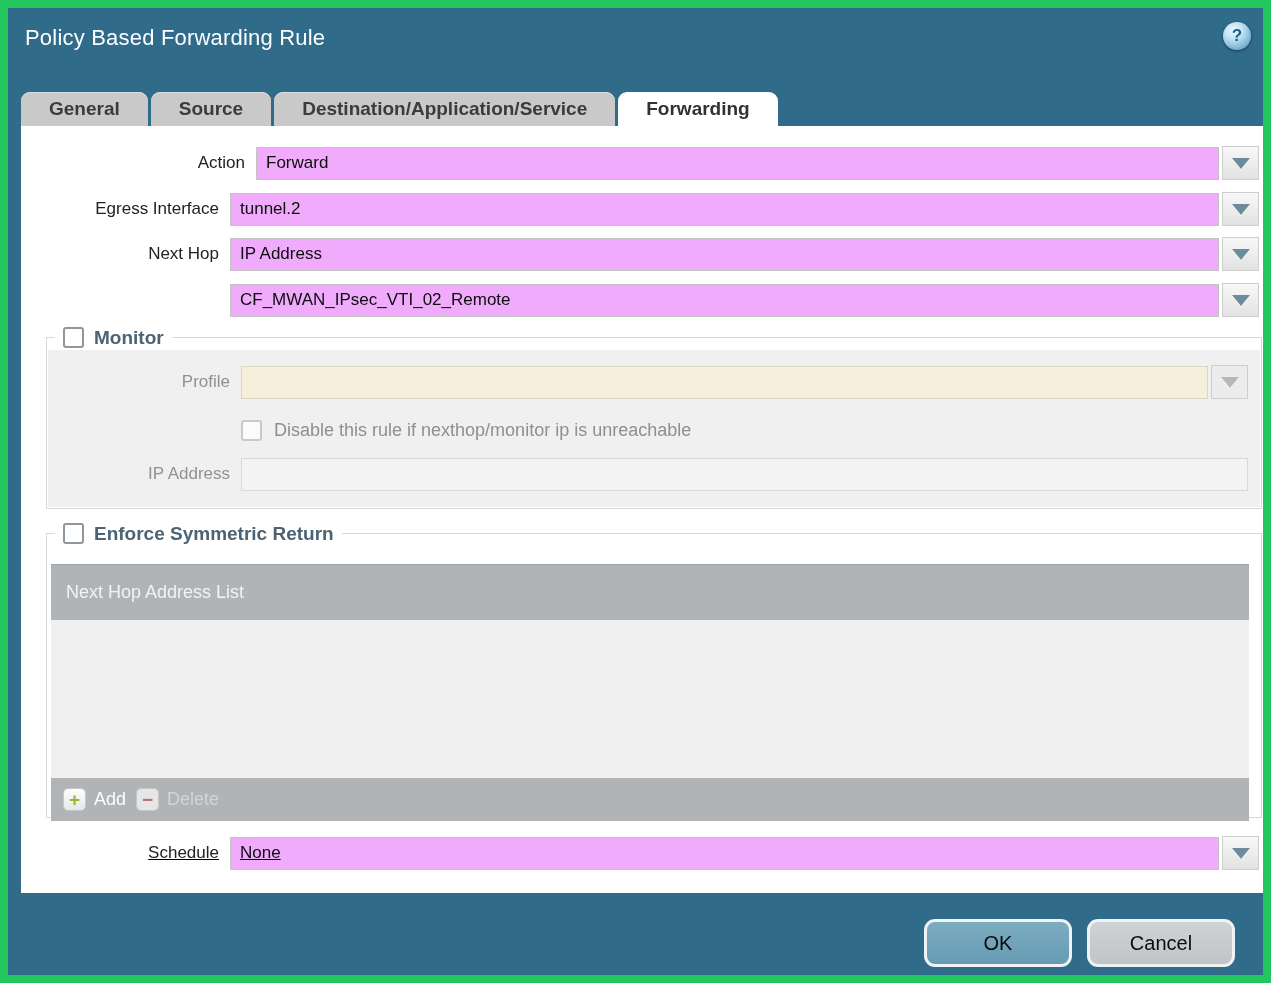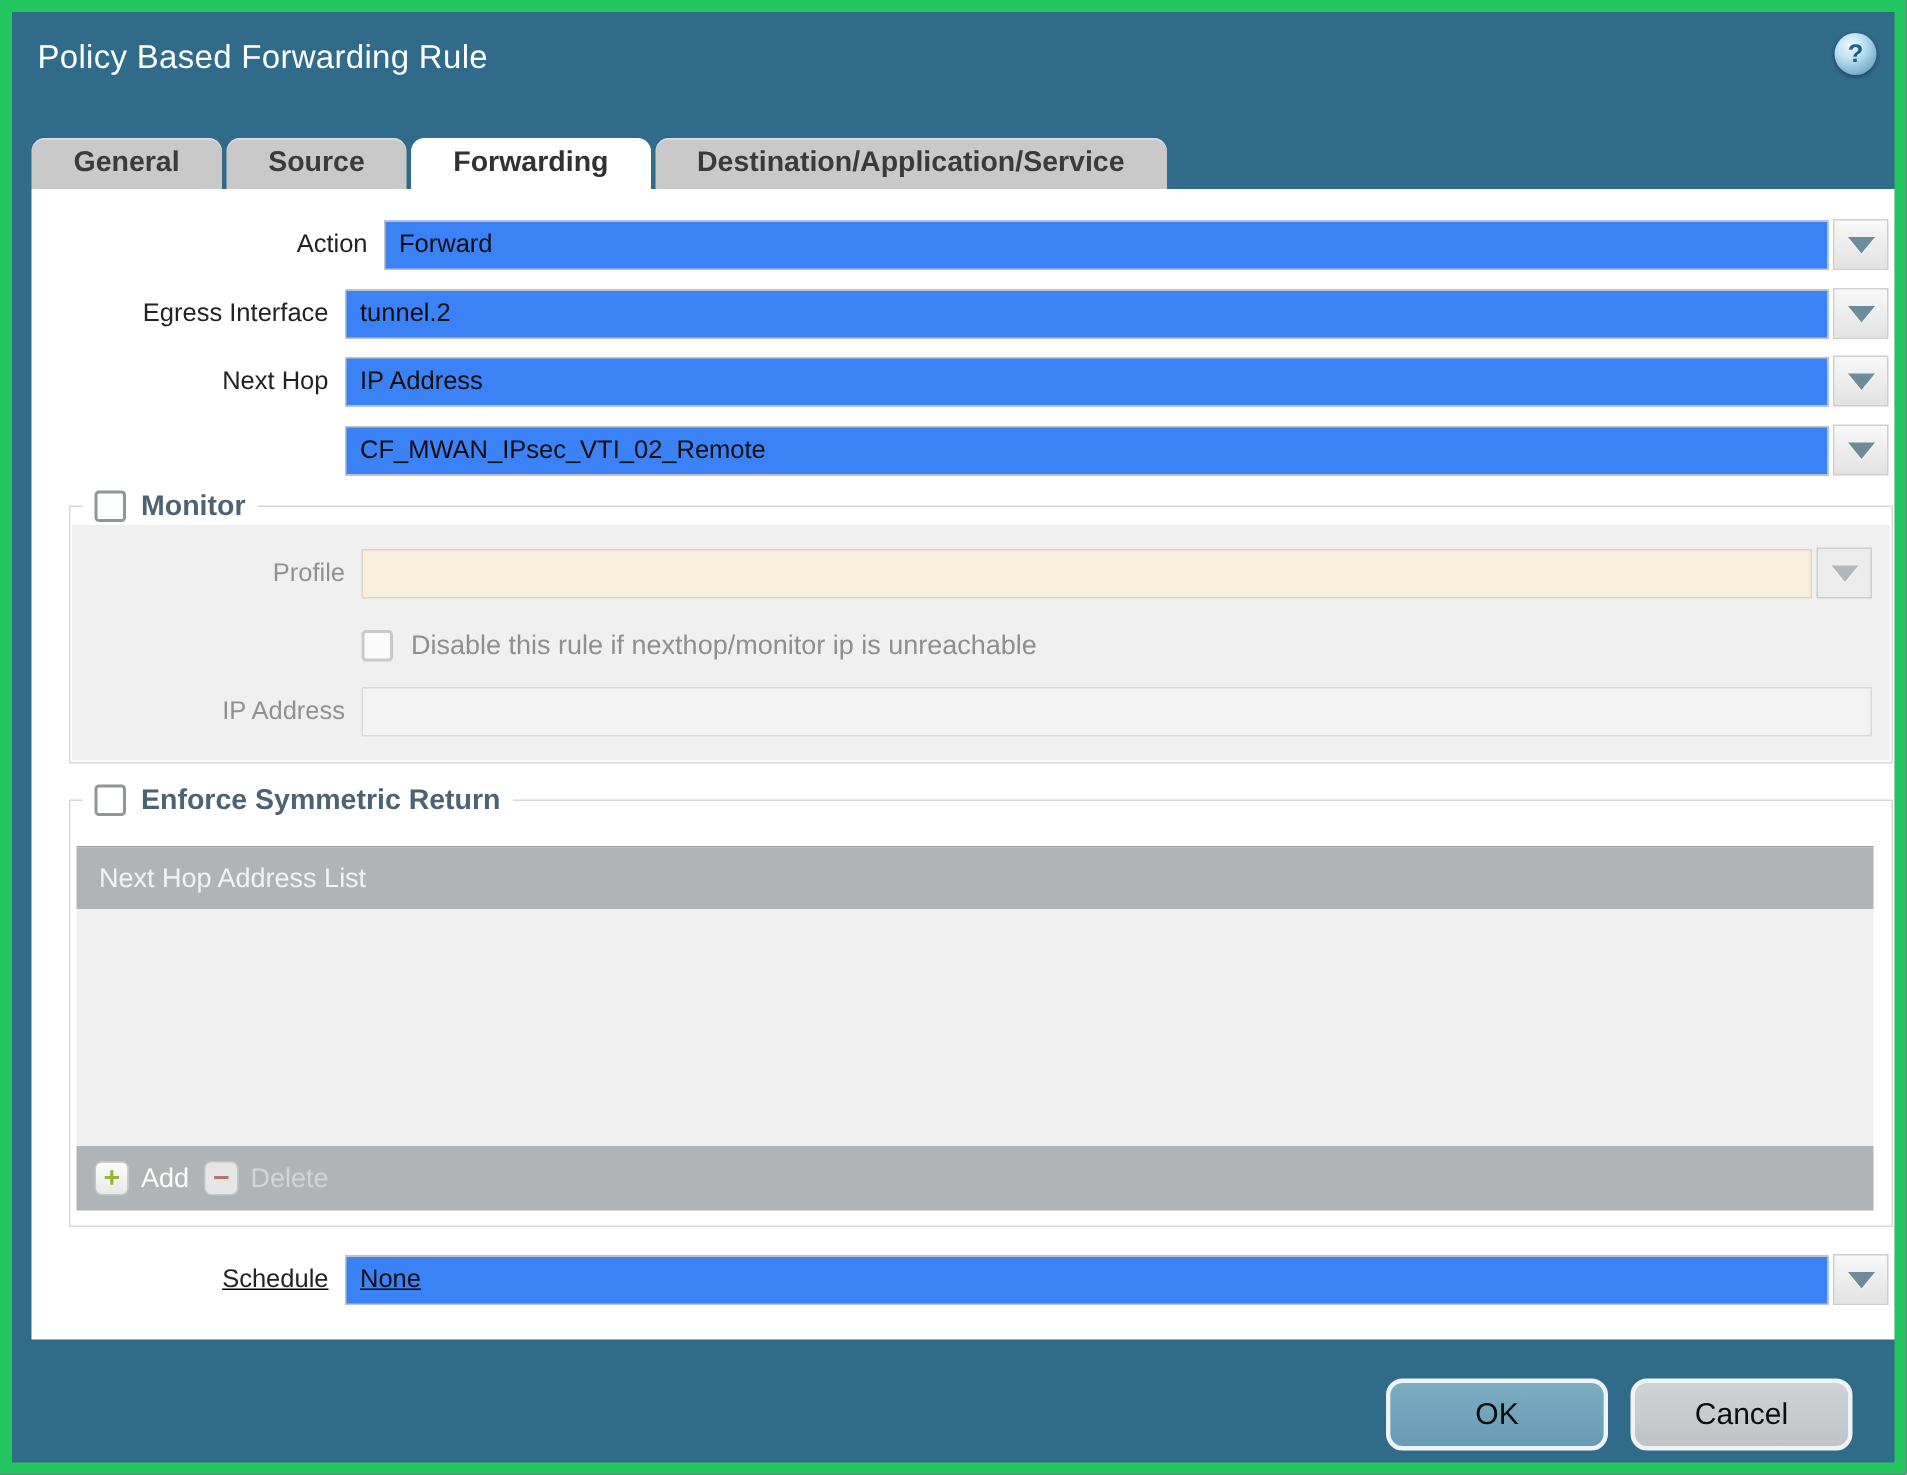--- a/index.html
+++ b/index.html
@@ -59,21 +59,21 @@
     position: absolute; left: 0; right: 7px;
     display: flex; align-items: center; height: 34px;
   }
   .flabel {
     width: 198px; text-align: right;
     font-size: 17px; color: #222222; flex: none;
   }
   .fgap { width: 11px; flex: none; }
   .field {
     flex: 1; height: 33px;
-    border: 1px solid #c3c3c3; background: #3b82f6;
+    border: 1px solid #c3c3c3; background: #f0abfc;
     display: flex; align-items: center;
     padding: 0 9px; font-size: 17px; color: #0d0d0d;
     overflow: hidden; white-space: nowrap;
   }
   .ddbtn {
     flex: none; width: 37px; height: 34px; margin-left: 3px;
     background: linear-gradient(#f8f8f8, #e2e2e2);
     border: 1px solid #cecece;
     display: flex; align-items: center; justify-content: center;
     cursor: pointer;
@@ -123,21 +123,21 @@
     font-size: 17px; color: #919191; flex: none;
   }
   .field.cream { background: #f6efdc; border-color: #dcd5c2; }
   .field.gray-dis { background: #f3f3f4; border-color: #d9d9d9; }
   
   .esr-table {
     position: absolute; left: 5px; right: 13px; top: 43px; z-index: 1;
     border-top: 1px solid #9da0a3;
   }
   .esr-head {
-    height: 41px; background: #b1b4b7;
+    height: 55px; background: #b1b4b7;
     display: flex; align-items: center;
     padding-left: 15px;
     font-size: 18px; color: #f2f3f3;
   }
   .esr-body { height: 158px; background: #f0f0f1; }
   .esr-foot {
     height: 43px; background: #b1b4b7;
     display: flex; align-items: center; gap: 10px;
     padding-left: 12px;
   }
@@ -176,22 +176,22 @@
 <div class="dialog">
 
   <div class="title">Policy Based Forwarding Rule</div>
   <div class="help-icon">
     <span>?</span>
   </div>
 
   <div class="tabs">
     <div class="tab">General</div>
     <div class="tab">Source</div>
+    <div class="tab">Destination/Application/Service</div>
     <div class="tab active">Forwarding</div>
-    <div class="tab">Destination/Application/Service</div>
   </div>
 
   <div class="panel">
 
     <div class="frow" style="top:20px;padding-left:26px;">
       <div class="flabel">Action</div>
       <div class="fgap"></div>
       <div class="field">Forward</div>
       <div class="ddbtn">
         <div class="tri"></div>

